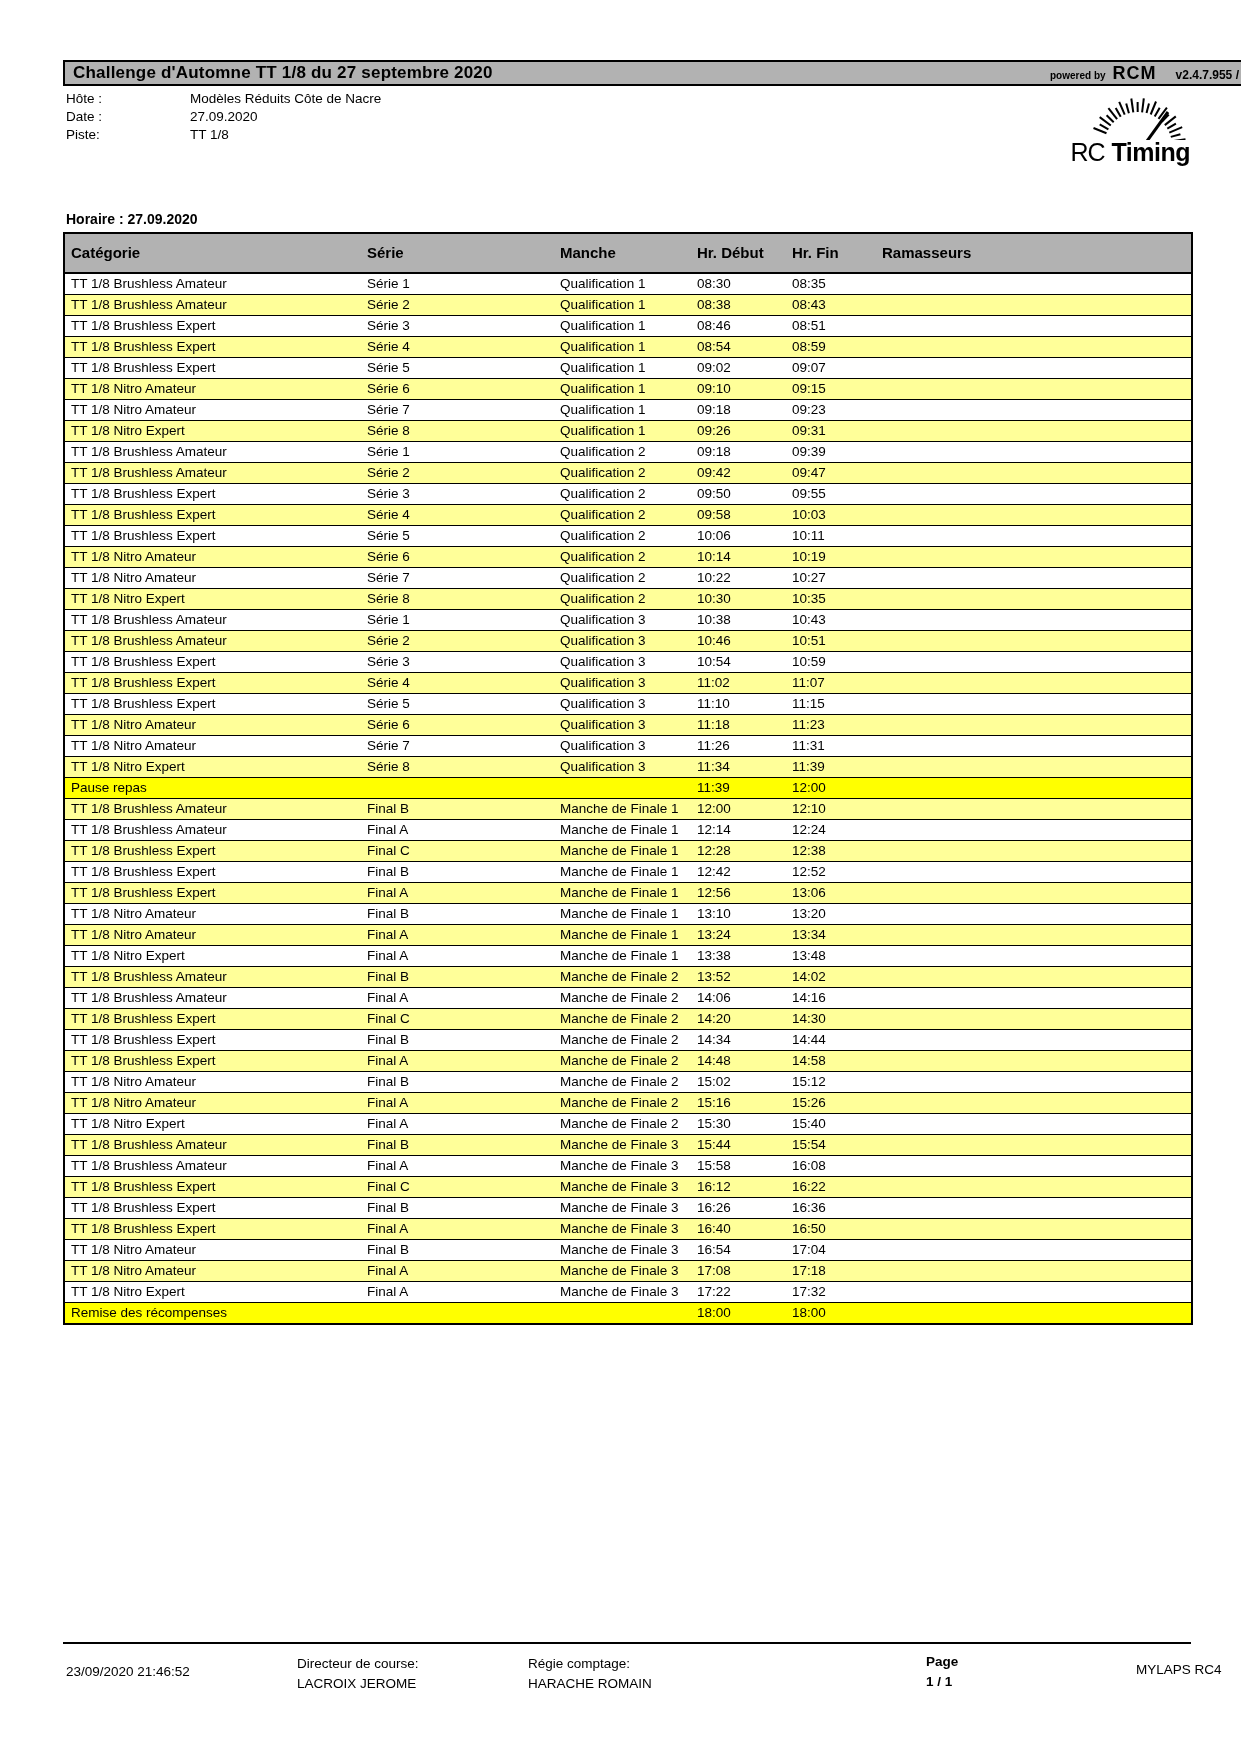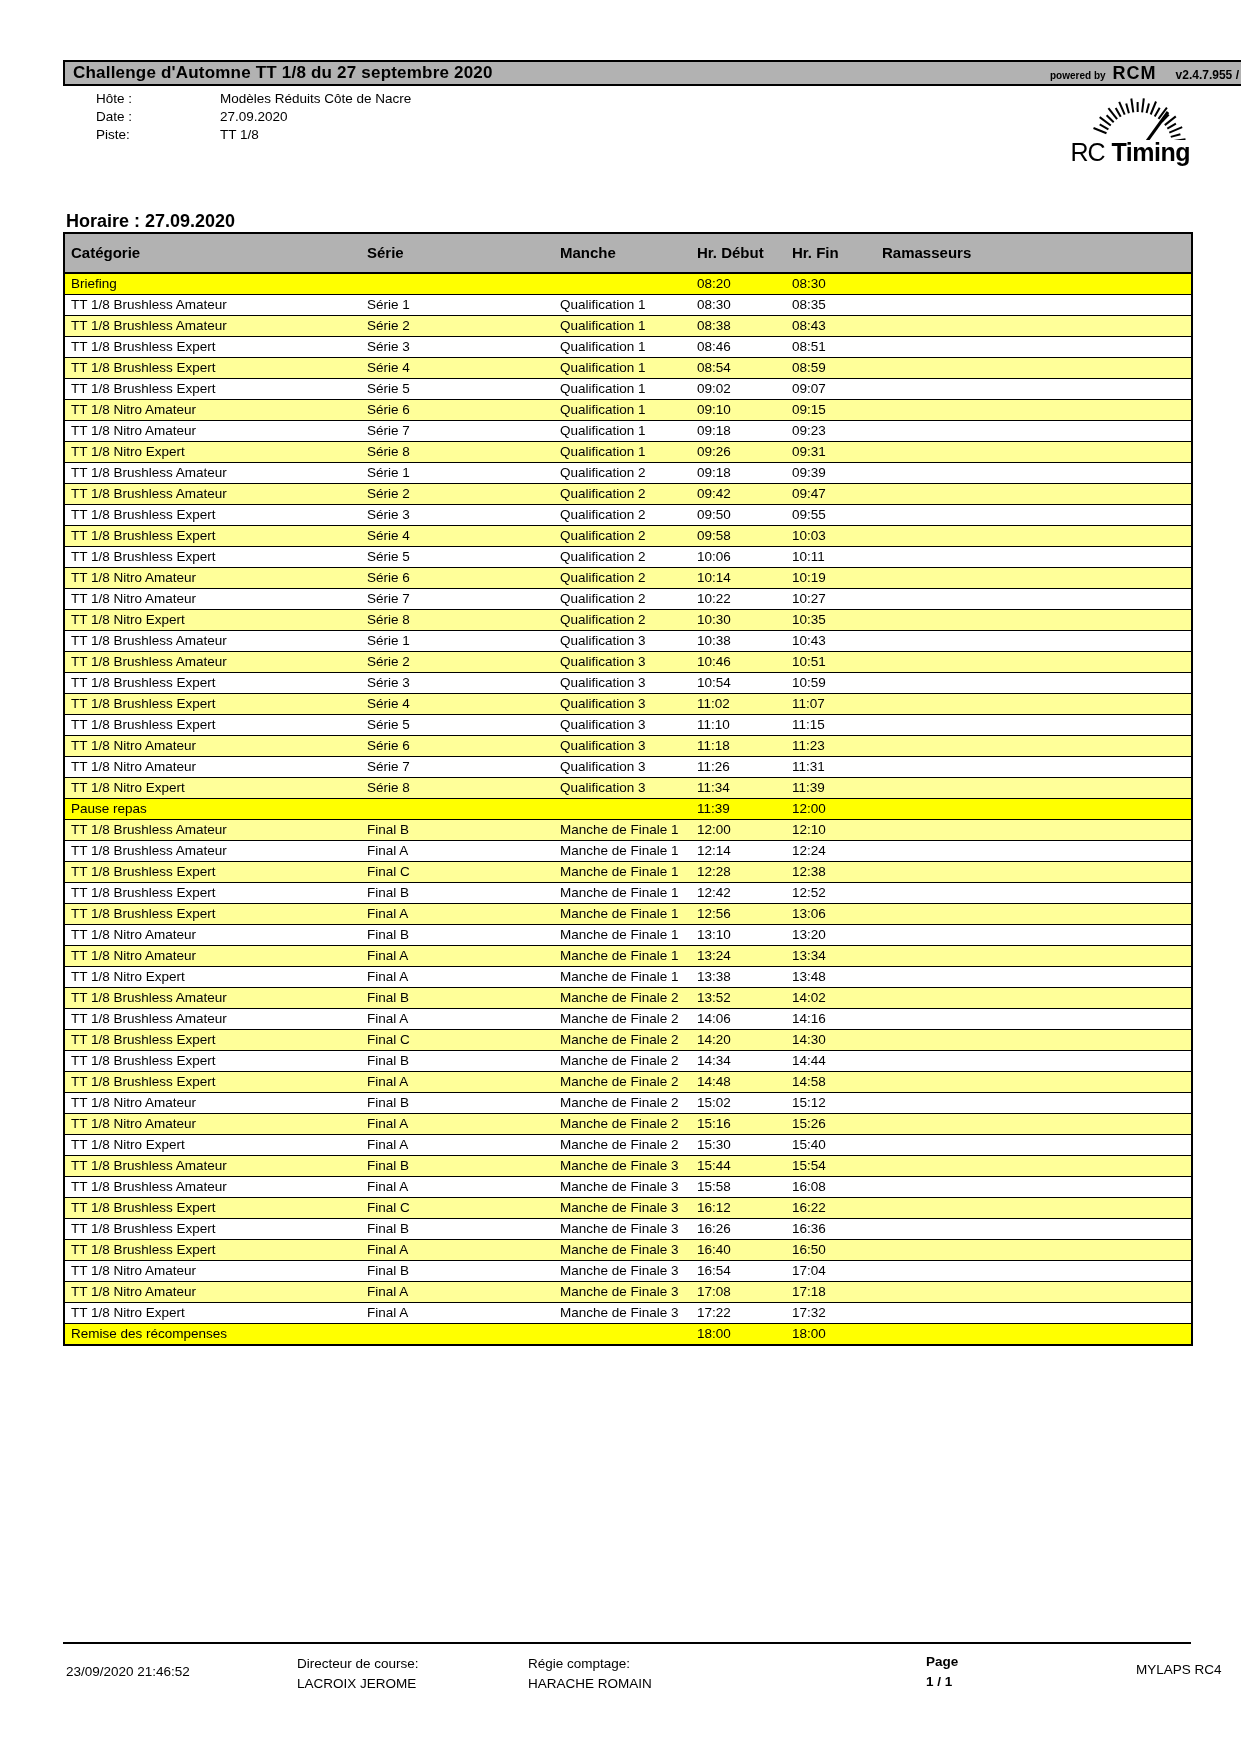--- a/index.html
+++ b/index.html
@@ -25,34 +25,34 @@
     font-size: 17px; font-weight: 700; letter-spacing: 0.2px;
   }
   .powered { display: flex; align-items: baseline; gap: 7px; white-space: nowrap; }
   .powered .powered-by { font-size: 10px; font-weight: 700; margin-left: 39px; }
   .powered .rcm { font-size: 18px; font-weight: 700; letter-spacing: 1px; }
   .powered .version { font-size: 12px; font-weight: 700; margin-left: 12px; }
 
   
   .info-block { position: absolute; left: 66px; top: 90px; font-size: 13.5px; }
   .info-row { display: flex; height: 18px; line-height: 18px; }
-  .info-row .lbl { width: 124px; margin-left: 30px; }
+  .info-row .lbl { width: 124px; }
   .info-row .val { white-space: nowrap; }
 
   
   .logo { position: absolute; left: 1030px; top: 88px; width: 160px; text-align: right; }
   .logo svg { display: block; margin-left: auto; }
   .logo-text { font-size: 25px; line-height: 24px; white-space: nowrap; }
   .logo-text .rc { font-weight: 400; letter-spacing: -1px; }
   .logo-text .timing { font-weight: 700; letter-spacing: -0.5px; }
 
   
   .horaire-heading {
     position: absolute; left: 66px; top: 211px;
-    font-size: 18px; font-weight: 700;
+    font-size: 14px; font-weight: 700;
   }
   table.schedule {
     position: absolute; left: 63px; top: 232px;
     width: 1128px;
     border-collapse: collapse; table-layout: fixed;
     font-size: 13.5px;
     border: 2px solid #000;
   }
   table.schedule th, table.schedule td {
     padding: 0 6px; height: 20px; line-height: 20px;
@@ -166,28 +166,20 @@
       <tr>
         <th>Catégorie</th>
         <th>Série</th>
         <th>Manche</th>
         <th>Hr. Début</th>
         <th>Hr. Fin</th>
         <th>Ramasseurs</th>
       </tr>
     </thead>
     <tbody>
-        <tr class="bright">
-          <td>Briefing</td>
-          <td></td>
-          <td></td>
-          <td>08:20</td>
-          <td>08:30</td>
-          <td></td>
-        </tr>
         <tr class="white">
           <td>TT 1/8 Brushless Amateur</td>
           <td>Série 1</td>
           <td>Qualification 1</td>
           <td>08:30</td>
           <td>08:35</td>
           <td></td>
         </tr>
         <tr class="pale">
           <td>TT 1/8 Brushless Amateur</td>

